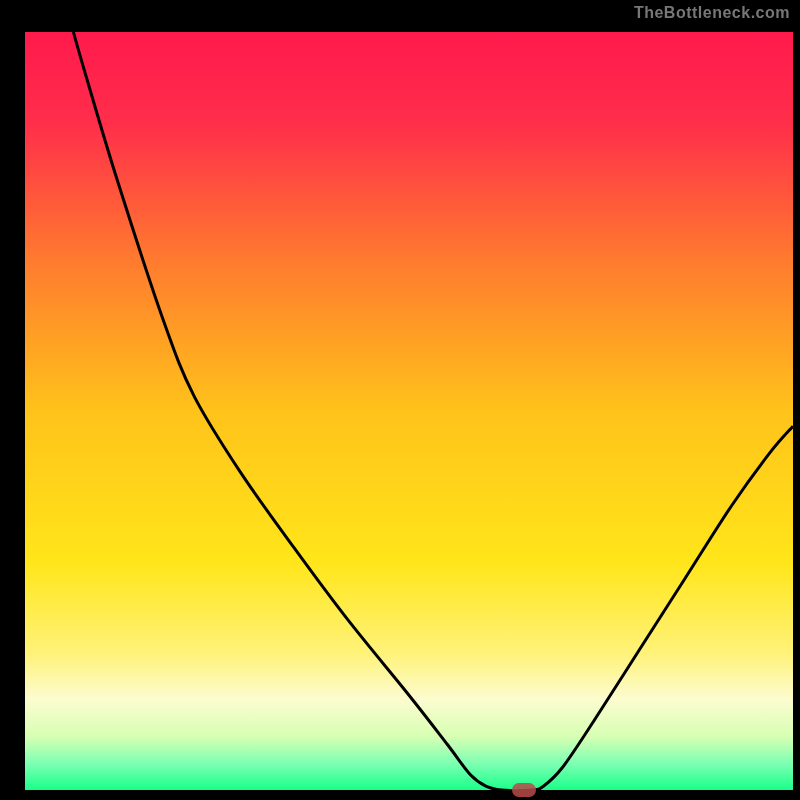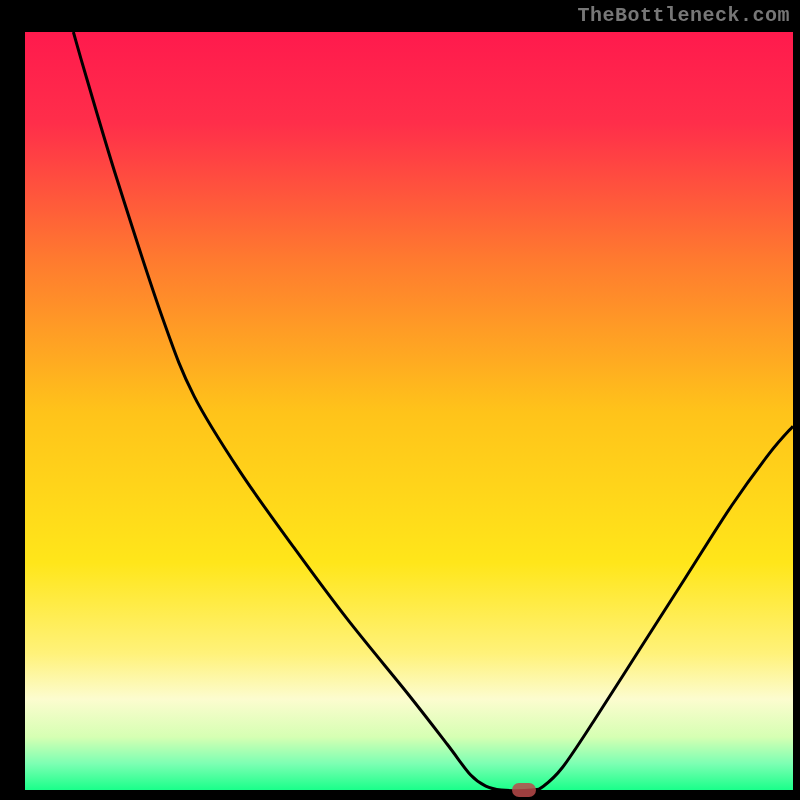--- a/index.html
+++ b/index.html
@@ -14,22 +14,22 @@
     position: relative;
     width: 800px;
     height: 800px;
     background: #000;
   }
   .watermark {
     position: absolute;
     top: 4px;
     right: 10px;
     color: #777;
-    font-family: Liberation Mono, monospace;
-    font-size: 20px;
+    font-family: Liberation Sans, sans-serif;
+    font-size: 16px;
     font-weight: bold;
     letter-spacing: 0.5px;
     z-index: 10;
   }
   svg {
     position: absolute;
     top: 0;
     left: 0;
   }
   .marker {

